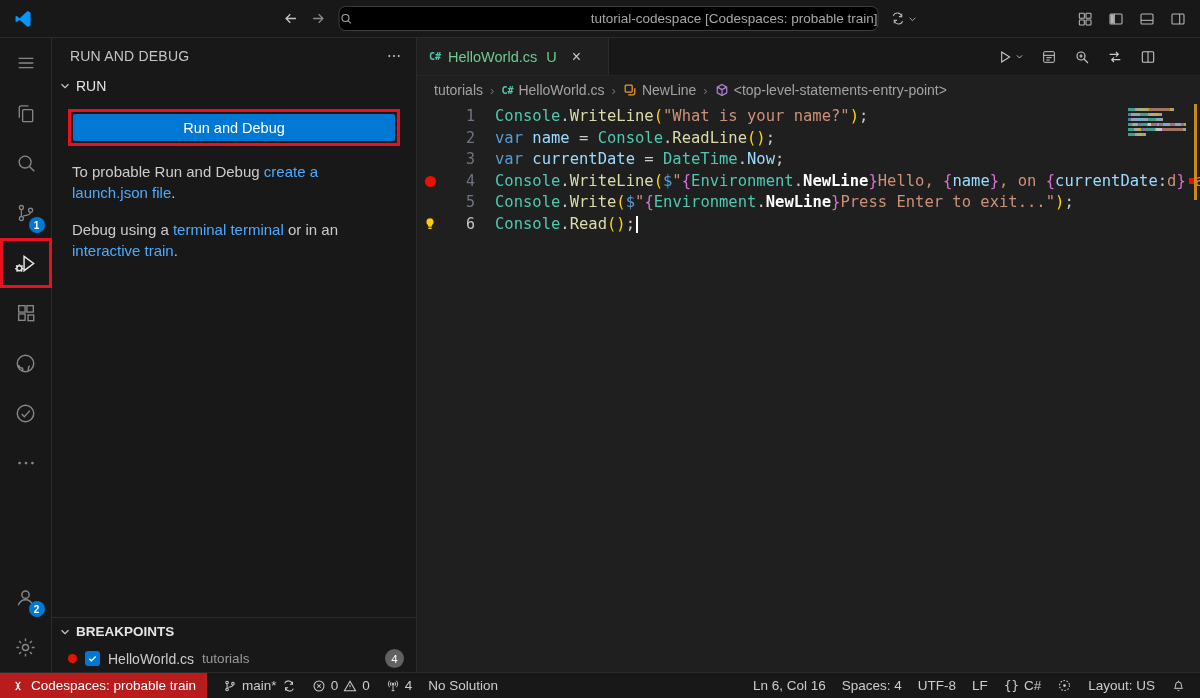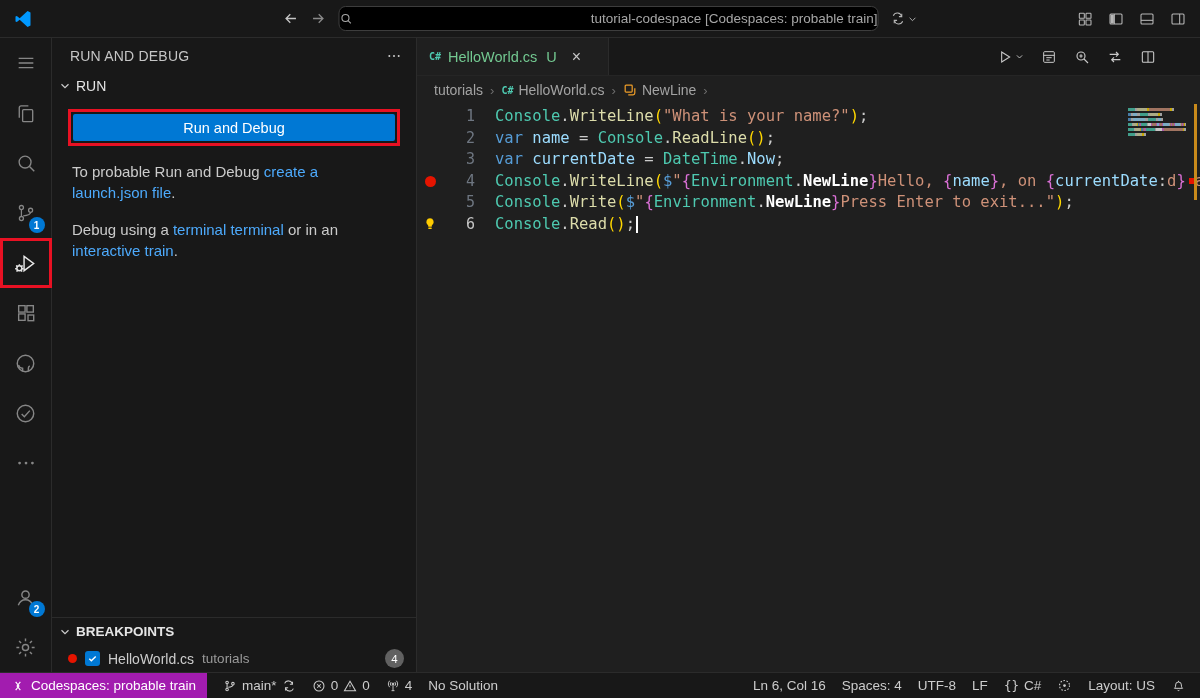--- a/index.html
+++ b/index.html
@@ -70,21 +70,21 @@
   .caret{display:inline-block;width:1.5px;height:17px;background:#ffffff;vertical-align:middle;margin-left:1px}
   .minimap{position:absolute;right:14px;top:4px;width:58px;overflow:hidden;cursor:pointer}
   .mm-row{height:3px;margin-bottom:2px;display:flex}
   .mm-row span{display:inline-block;height:100%;opacity:.75}
   .overview-ruler{position:absolute;right:0;top:0;bottom:0;width:13px}
   .ov-modified{position:absolute;right:3px;top:0;width:3px;height:96px;background:#c98a1b}
   .ov-breakpoint{position:absolute;left:2px;top:74px;width:5px;height:6px;background:#e51400}
 
   
   .statusbar{height:26px;background:#181818;border-top:1px solid #2b2b2b;display:flex;align-items:center;font-size:13.5px;color:#cccccc}
-  .remote-chip{height:100%;background:#a21caf;color:#fff;display:flex;align-items:center;gap:6px;padding:0 11px;cursor:pointer;flex-shrink:0}
+  .remote-chip{height:100%;background:#b91c1c;color:#fff;display:flex;align-items:center;gap:6px;padding:0 11px;cursor:pointer;flex-shrink:0}
   .sb-item{display:flex;align-items:center;gap:5px;padding:0 8px;height:100%;cursor:pointer;white-space:nowrap}
   .statusbar .right{margin-left:auto;display:flex;align-items:flex-start;padding-right:6px}
   .braces{font-family:"DejaVu Sans Mono",monospace;font-size:12.5px}
 </style>
 </head>
 <body>
 
 <div class="titlebar">
   <div class="logo">
     <svg width="20" height="20" viewBox="0 0 24 24">
@@ -337,20 +337,29 @@
       <span class="crumb">
         <span>
           <svg width="14" height="14" viewBox="0 0 16 16" fill="none" stroke="#ee9d28" stroke-width="1.4">
               <rect x="2.5" y="2.5" width="8" height="8" rx="1"></rect>
               <path d="M13.5 6v5.5a2 2 0 01-2 2H6"></path>
             </svg>
         </span>
         <span>NewLine</span>
       </span>
       <span class="crumb-sep">›</span>
+      <span class="crumb">
+        <span>
+          <svg width="14" height="14" viewBox="0 0 16 16" fill="none" stroke="#b180d7" stroke-width="1.4">
+              <path d="M8 1.8l5.4 3v6.4L8 14.2l-5.4-3V4.8z"></path>
+              <path d="M8 7.6l5.2-2.9M8 7.6L2.8 4.7M8 7.6V14"></path>
+            </svg>
+        </span>
+        <span>&lt;top-level-statements-entry-point&gt;</span>
+      </span>
     </div>
 
     <div class="editor">
       <div class="gutter">
           <div class="gutter-row">
             <span class="glyph"></span>
             <span class="line-num">1</span>
           </div>
           <div class="gutter-row">
             <span class="glyph"></span>

